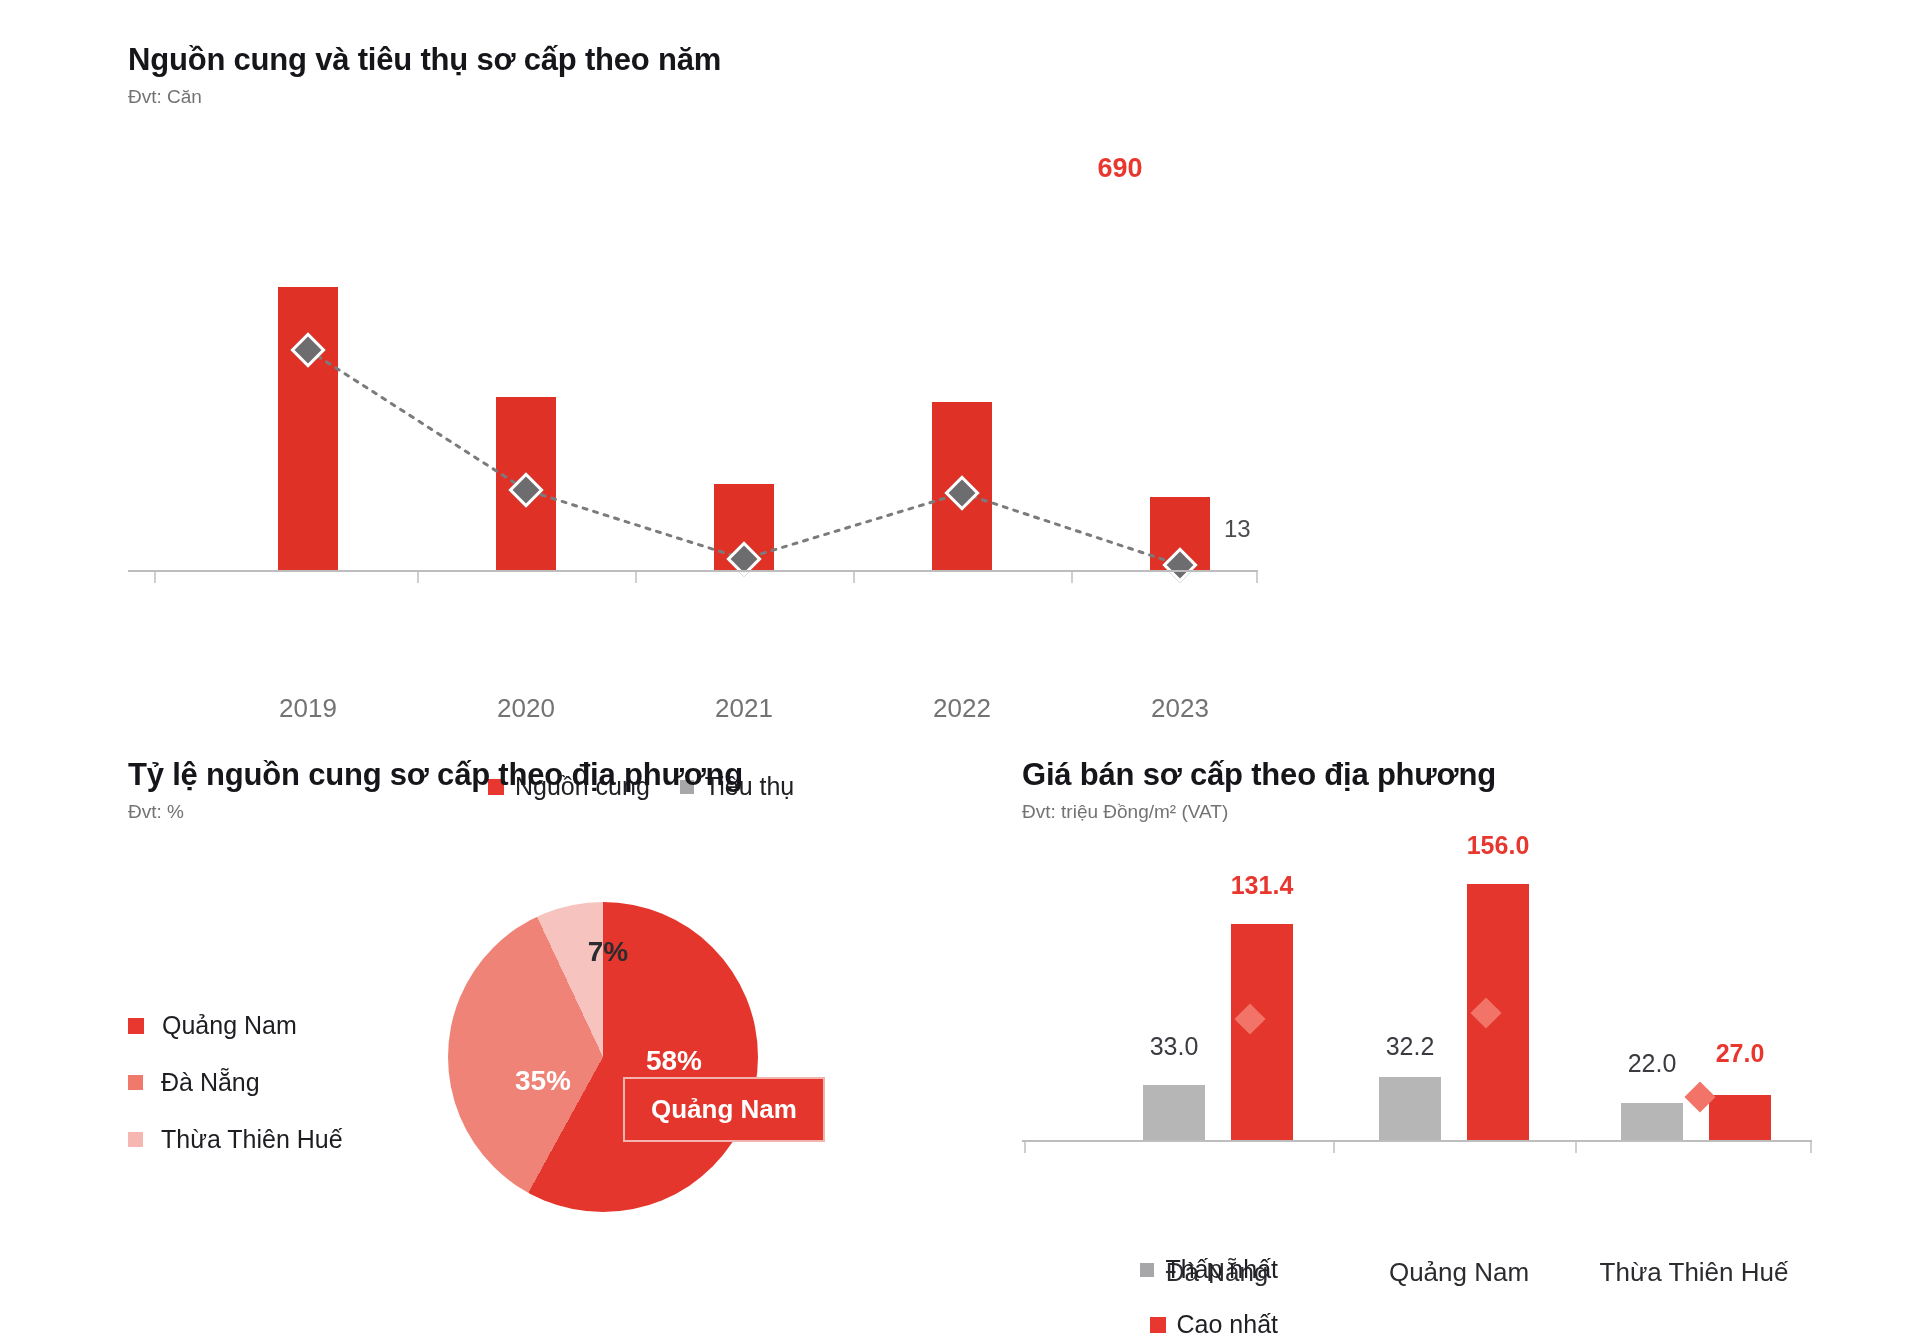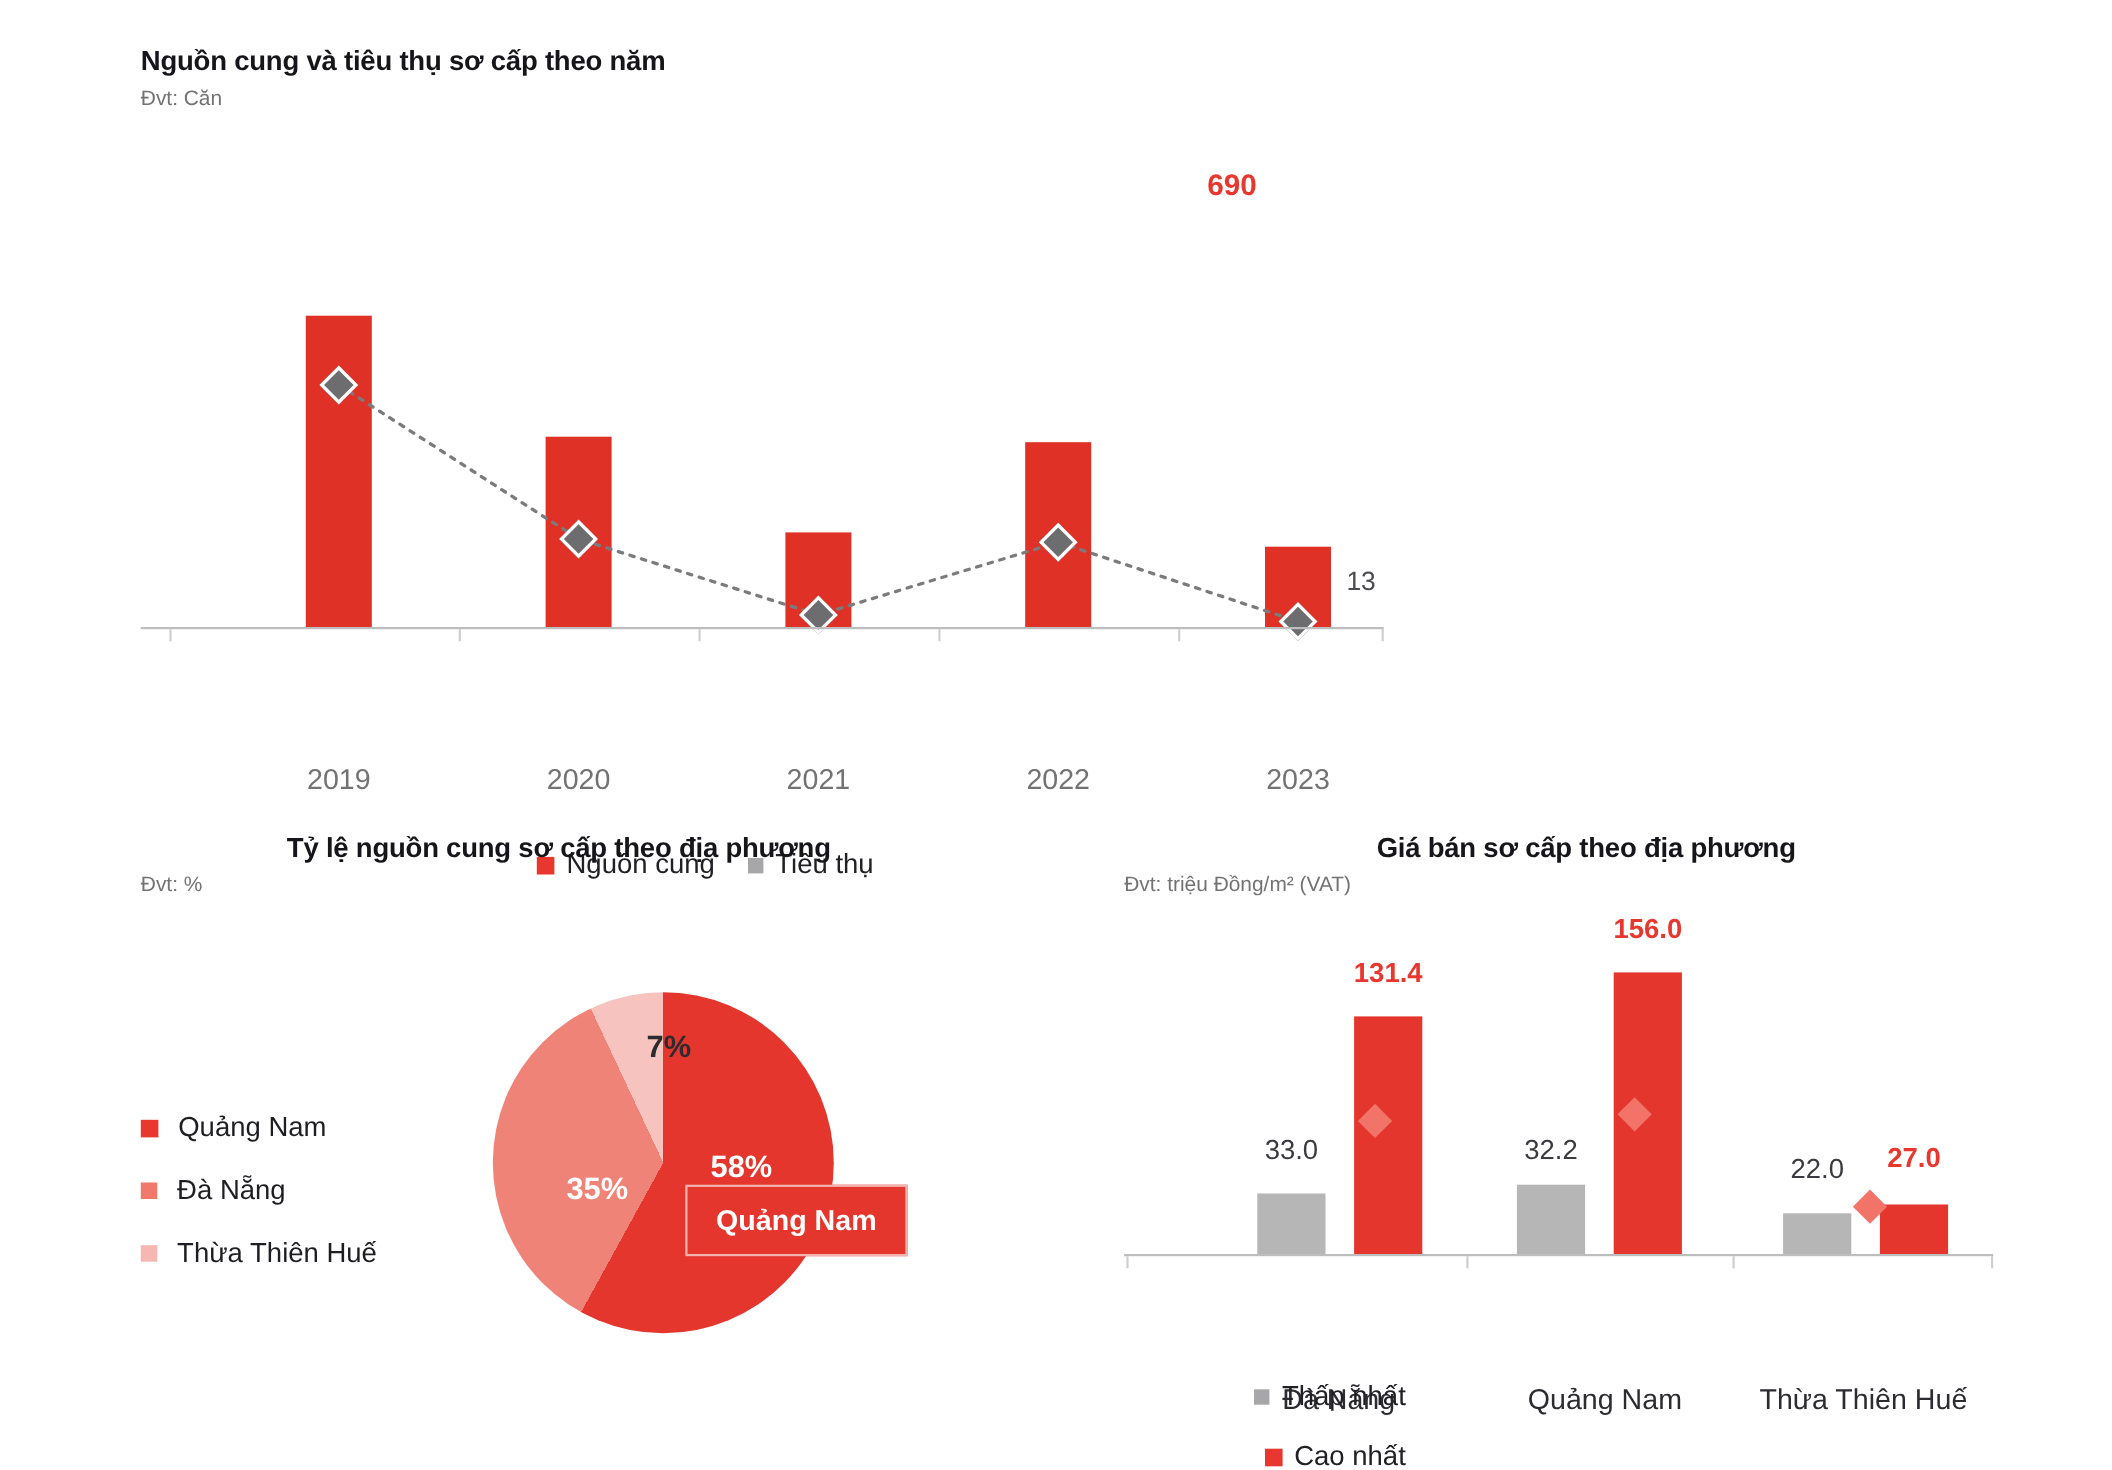--- a/index.html
+++ b/index.html
@@ -5,27 +5,26 @@
   html,body{margin:0;padding:0;}
   body{
     width:1920px;height:1336px;
     background:#ffffff;
     font-family:"Liberation Sans","DejaVu Sans",sans-serif;
     color:#1d1d1f;
     overflow:hidden;
     position:relative;
   }
   .chart-title{
-    font-size:25px;
+    font-size:31px;
     font-weight:700;
     letter-spacing:-0.2px;
     color:#15151a;
     margin:0 0 8px 0;
     white-space:nowrap;
-    text-align:center;
   }
   .chart-unit{
     font-size:19px;
     font-weight:400;
     color:#737373;
     margin:0;
     white-space:nowrap;
   }
 
   

